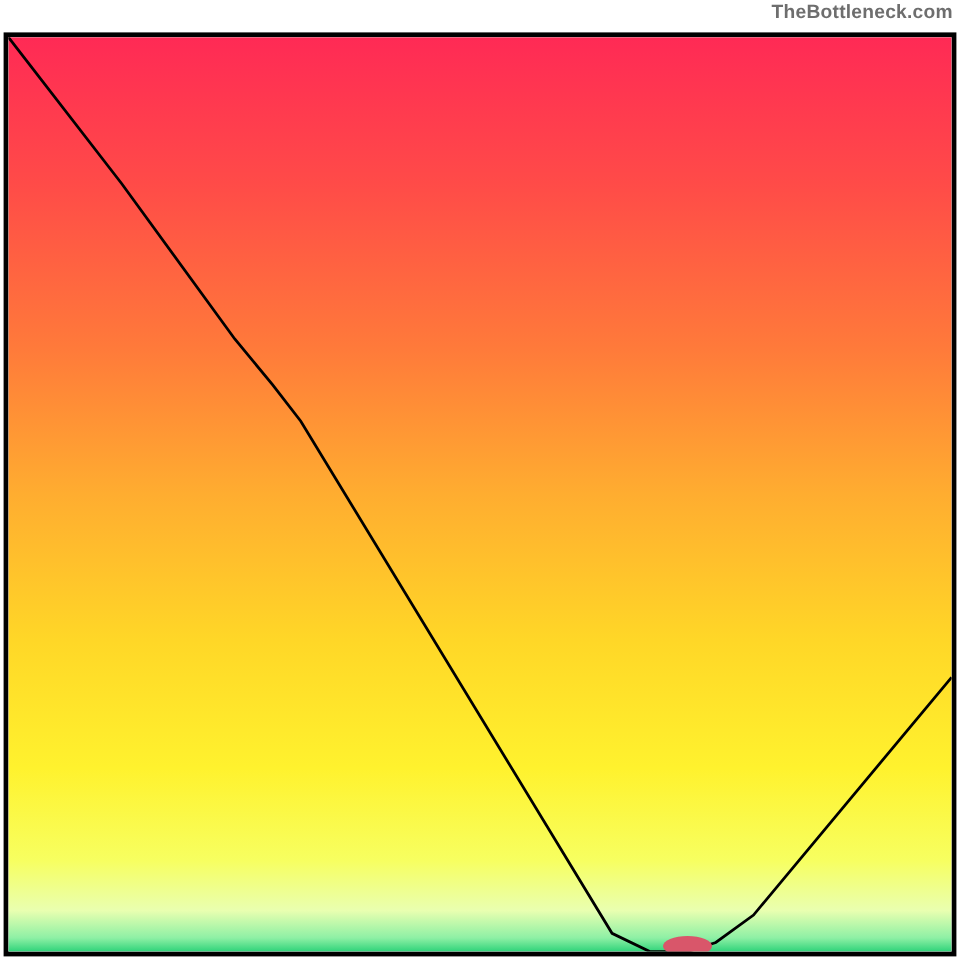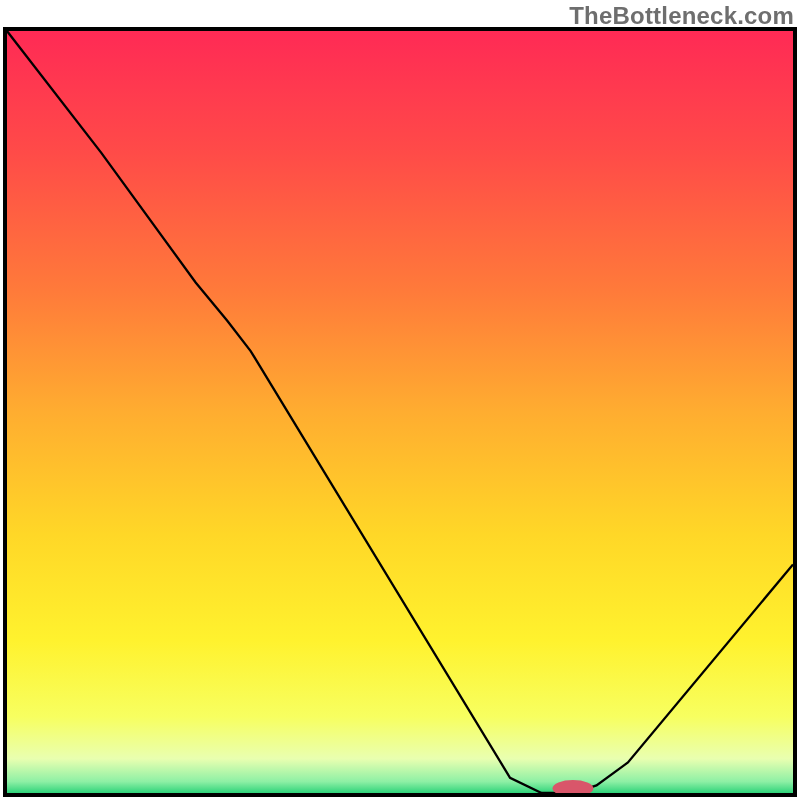--- a/index.html
+++ b/index.html
@@ -17,21 +17,21 @@
     top: 27px;
     width: 794px;
     height: 770px;
     box-sizing: border-box;
     border: 4px solid #000;
   }
   .watermark {
     position: absolute;
     top: 2px;
     right: 6px;
-    font-size: 24px;
+    font-size: 16px;
     font-weight: 700;
     color: #6e6e6e;
     letter-spacing: 0.2px;
   }
   svg.plot {
     position: absolute;
     left: 7px;
     top: 31px;
     width: 786px;
     height: 762px;

